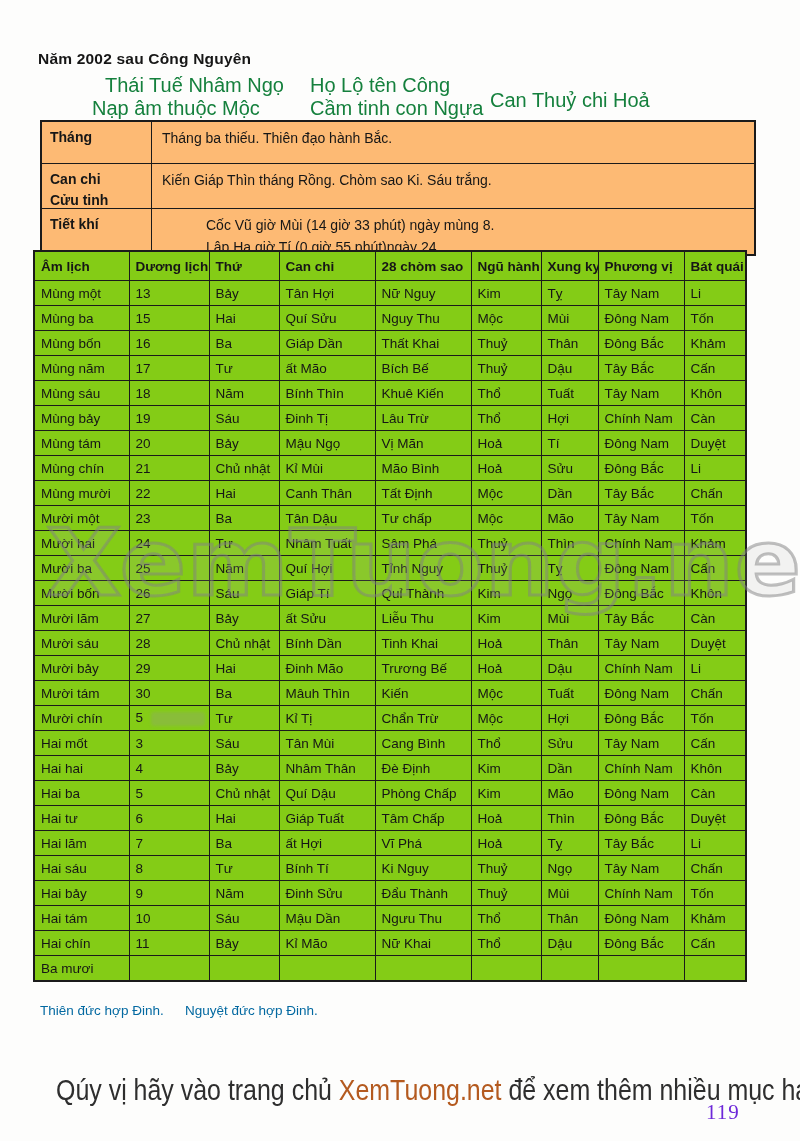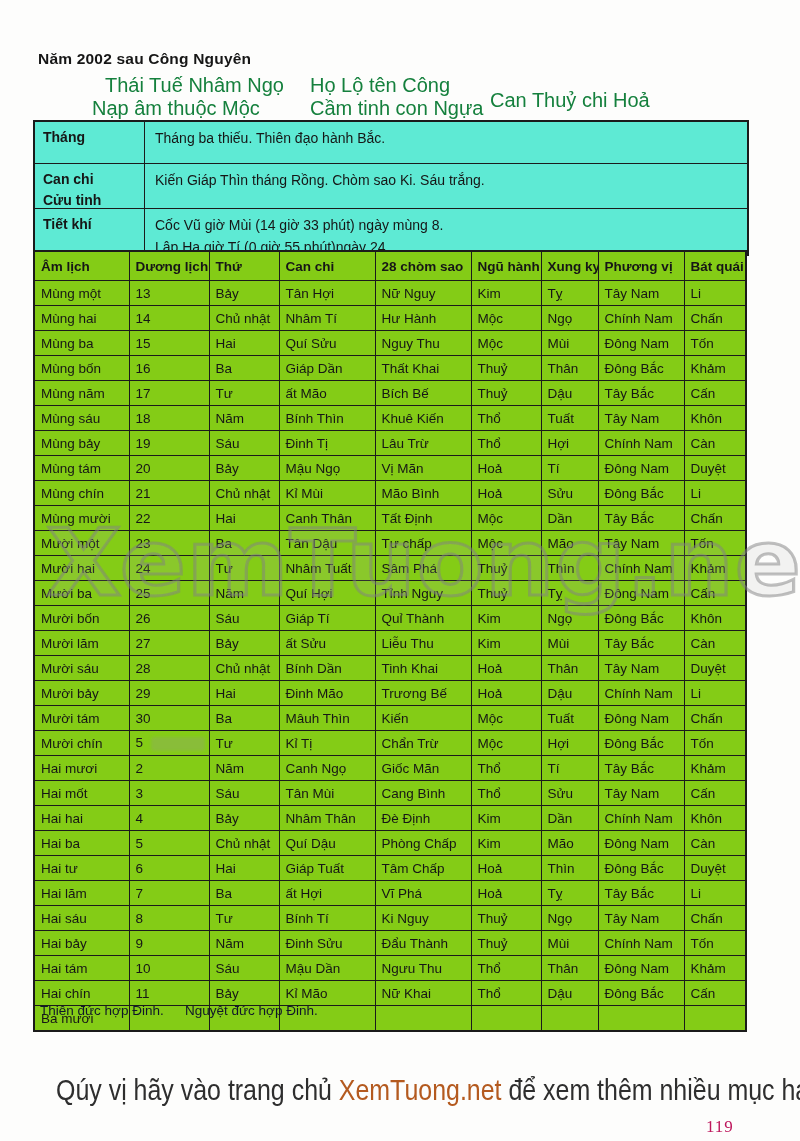--- a/index.html
+++ b/index.html
@@ -8,26 +8,26 @@
     background:#fdfdfc;
     font-family:"Liberation Sans",sans-serif;color:#161616;overflow:hidden;
   }
   
   .doc-title{position:absolute;left:38px;top:50px;font-size:15.5px;font-weight:bold;letter-spacing:.2px;}
   .info{position:absolute;font-size:20px;color:#15803d;}
   .info-1a{left:105px;top:74px;} .info-1b{left:310px;top:74px;} .info-1c{left:490px;top:89px;}
   .info-2a{left:92px;top:97px;} .info-2b{left:310px;top:97px;}
 
   
-  .summary{position:absolute;left:33px;top:120px;width:712px;border:2.5px solid #1b1b1b;background:#5eead4;}
+  .summary{position:absolute;left:40px;top:120px;width:712px;border:2.5px solid #1b1b1b;background:#fdba74;}
   .summary-row{display:flex;border-bottom:1.6px solid #1b1b1b;}
   .summary-row:last-child{border-bottom:none;}
   .summary-label{width:97px;flex:0 0 97px;border-right:1.6px solid #1b1b1b;padding:5px 4px 2px 8px;font-weight:bold;font-size:14px;line-height:21px;}
   .summary-content{flex:1;padding:5px 4px 2px 10px;font-size:14px;line-height:22px;}
-  .row-thang{height:41px;} .row-canchi{height:44px;} .row-tietkhi{height:45px;}
+  .row-thang{height:41px;} .row-canchi{height:44px;} .row-tietkhi{height:45px;gap:44px;}
 
   
   .main-table{position:absolute;left:33px;top:250px;width:712px;border-collapse:collapse;table-layout:fixed;background:#84cc16;}
   .main-table col.c1{width:95px;} .main-table col.c2{width:80px;} .main-table col.c3{width:70px;}
   .main-table col.c4{width:96px;} .main-table col.c5{width:96px;} .main-table col.c6{width:70px;}
   .main-table col.c7{width:57px;} .main-table col.c8{width:86px;} .main-table col.c9{width:62px;}
   .main-table th,.main-table td{
     border:1.6px solid #1b1b1b;padding:0 2px 0 6px;text-align:left;
     font-size:13.5px;white-space:nowrap;overflow:hidden;
   }
@@ -40,27 +40,27 @@
   
   .watermark{
     position:absolute;left:46px;top:516px;z-index:10;pointer-events:none;
     font-family:"DejaVu Sans",sans-serif;font-weight:bold;font-size:92px;line-height:1.05;
     color:rgba(175,175,175,0.14);
     -webkit-text-stroke:3px rgba(130,130,130,0.5);
     letter-spacing:1px;transform:scaleX(1.06);transform-origin:left center;white-space:nowrap;
   }
 
   
-  .note{position:absolute;top:1003px;font-size:13.5px;color:#0f172a;}
+  .note{position:absolute;top:1003px;font-size:13.5px;color:#0369a1;}
   .note-1{left:40px;} .note-2{left:185px;}
 
   
   .page-number{
     position:absolute;top:1100px;left:706px;z-index:1;
-    font-family:"Liberation Serif",serif;font-size:17px;color:#be185d;letter-spacing:1px;margin-top:17px;
+    font-family:"Liberation Serif",serif;font-size:21px;color:#6d28d9;letter-spacing:1px;
   }
   .footer-line{
     position:absolute;left:0;right:0;top:1074px;z-index:2;text-align:center;
     font-size:29px;color:#2e2e2e;white-space:nowrap;
     transform:scaleX(0.86);transform-origin:center;
   }
   .footer-brand{color:#b45a1f;}
 </style>
 </head>
 <body>
@@ -134,31 +134,20 @@
           <td>13</td>
           <td>Bảy</td>
           <td>Tân Hợi</td>
           <td>Nữ Nguy</td>
           <td>Kim</td>
           <td>Tỵ</td>
           <td>Tây Nam</td>
           <td>Li</td>
         </tr>
         <tr>
-          <td>Mùng hai</td>
-          <td>14</td>
-          <td>Chủ nhật</td>
-          <td>Nhâm Tí</td>
-          <td>Hư Hành</td>
-          <td>Mộc</td>
-          <td>Ngọ</td>
-          <td>Chính Nam</td>
-          <td>Chấn</td>
-        </tr>
-        <tr>
           <td>Mùng ba</td>
           <td>15</td>
           <td>Hai</td>
           <td>Quí Sửu</td>
           <td>Nguy Thu</td>
           <td>Mộc</td>
           <td>Mùi</td>
           <td>Đông Nam</td>
           <td>Tốn</td>
         </tr>
@@ -332,31 +321,20 @@
           <td>5<span class="smudge"></span></td>
           <td>Tư</td>
           <td>Kỉ Tị</td>
           <td>Chẩn Trừ</td>
           <td>Mộc</td>
           <td>Hợi</td>
           <td>Đông Bắc</td>
           <td>Tốn</td>
         </tr>
         <tr>
-          <td>Hai mươi</td>
-          <td>2</td>
-          <td>Năm</td>
-          <td>Canh Ngọ</td>
-          <td>Giốc Mãn</td>
-          <td>Thổ</td>
-          <td>Tí</td>
-          <td>Tây Bắc</td>
-          <td>Khảm</td>
-        </tr>
-        <tr>
           <td>Hai mốt</td>
           <td>3</td>
           <td>Sáu</td>
           <td>Tân Mùi</td>
           <td>Cang Bình</td>
           <td>Thổ</td>
           <td>Sửu</td>
           <td>Tây Nam</td>
           <td>Cấn</td>
         </tr>

